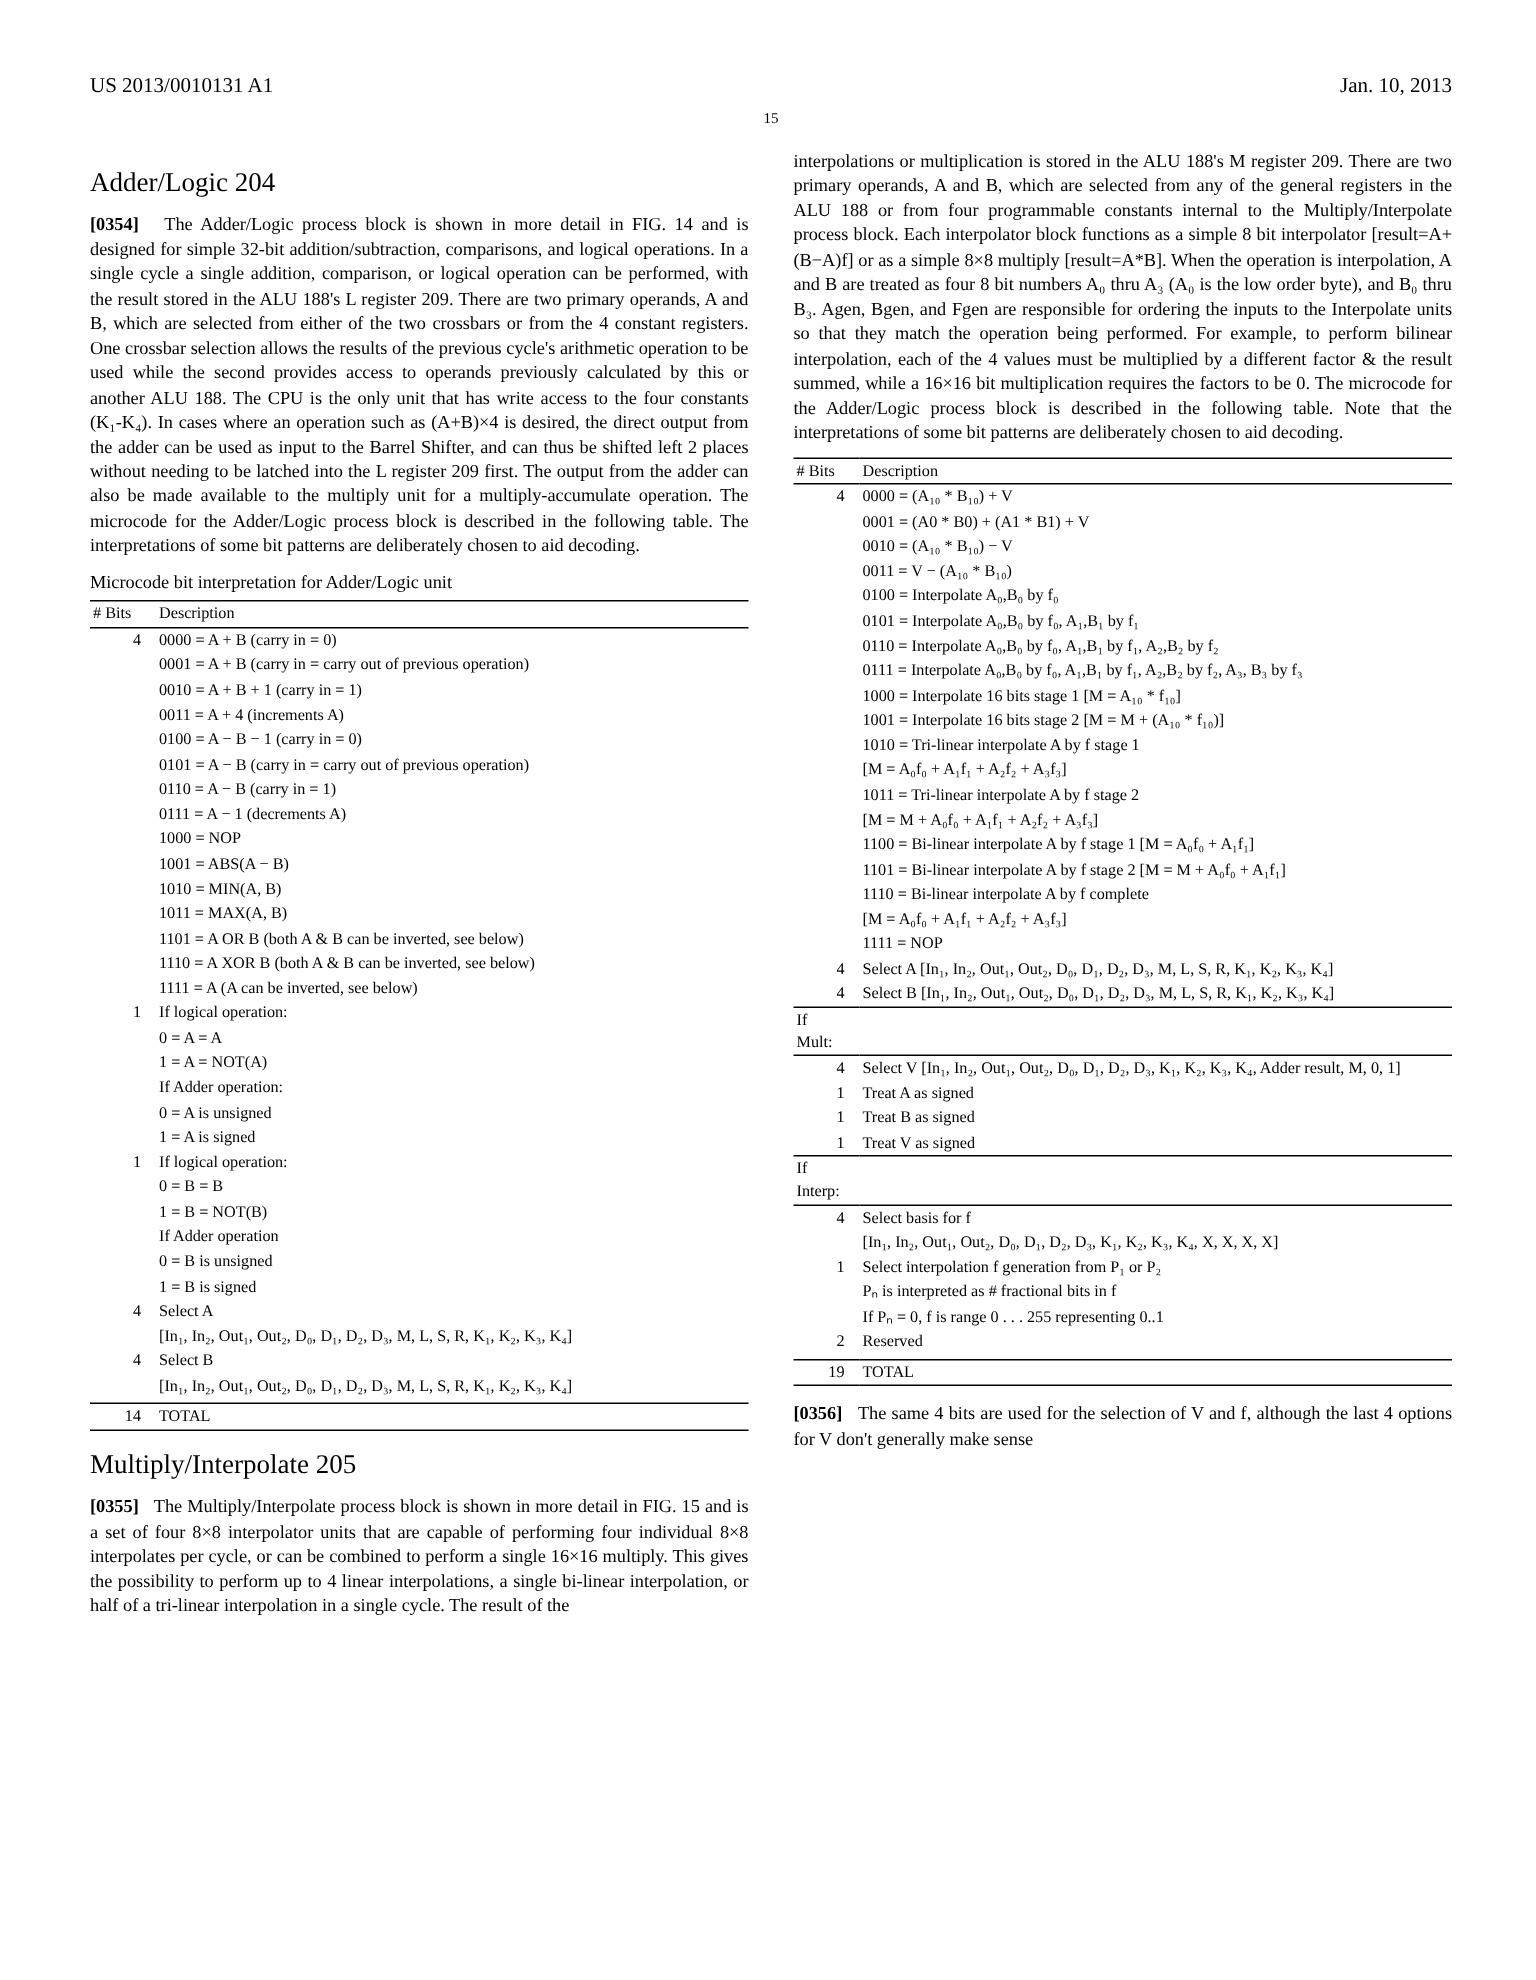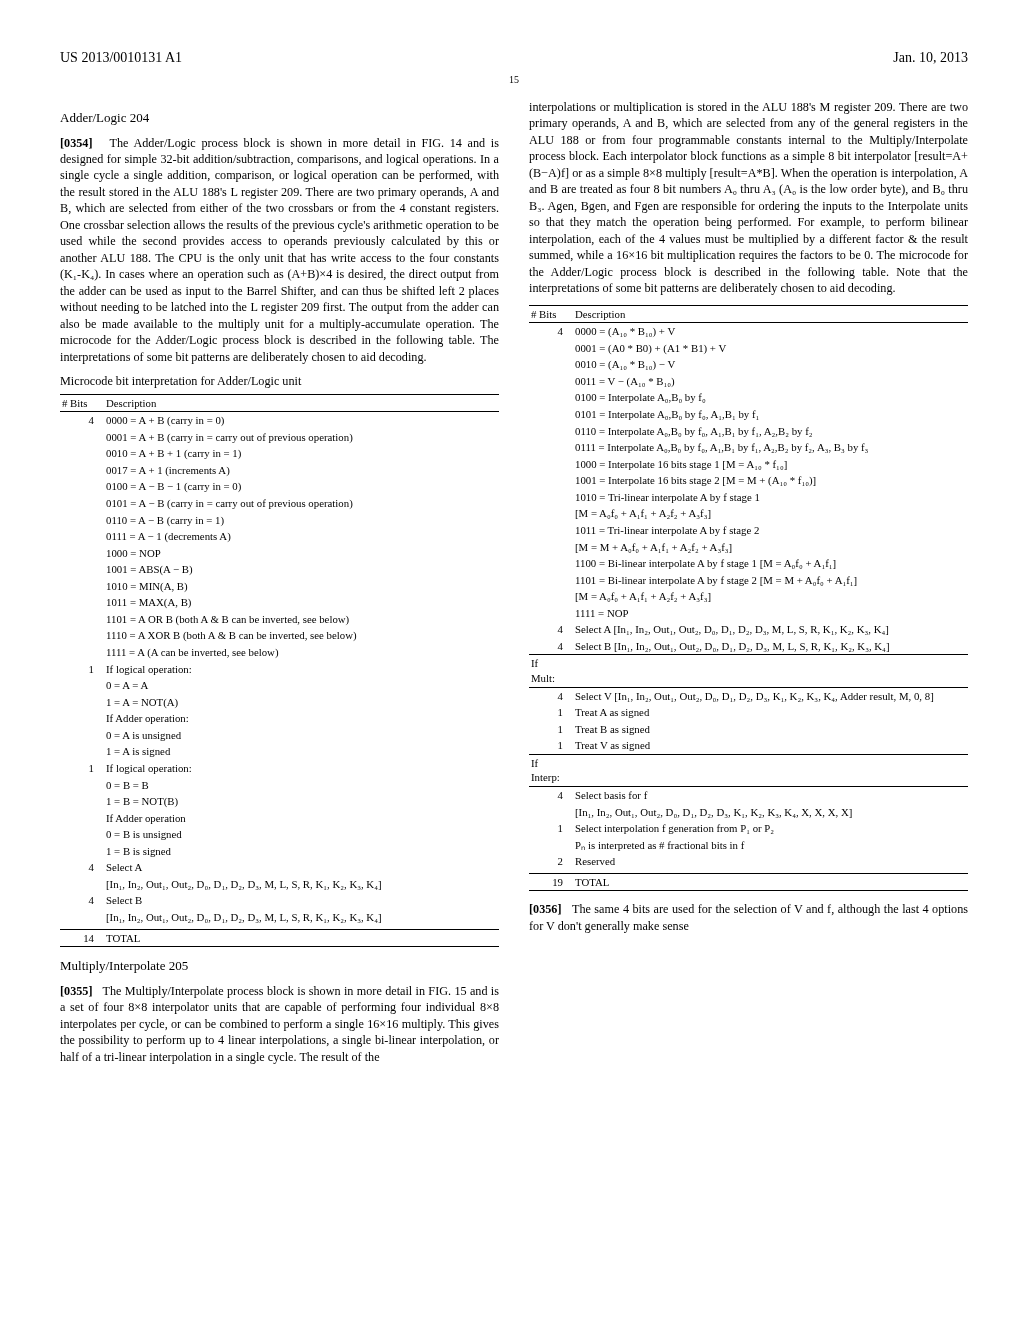--- a/index.html
+++ b/index.html
@@ -31,21 +31,21 @@
     font-size: 10px;
     margin-bottom: 14px;
   }
   .cols {
     column-count: 2;
     column-gap: 30px;
     font-size: 12.2px;
     line-height: 1.35;
   }
   .section-title {
-    font-size: 13px;
+    font-size: 18px;
     margin-top: 10px;
     margin-bottom: 8px;
     break-after: avoid;
   }
   p { margin: 0 0 8px 0; text-align: justify; }
   .para-num { font-weight: bold; }
   .caption {
     margin: 6px 0 4px 0;
   }
   table.microcode {
@@ -104,21 +104,21 @@
           <tr>
             <td class="bits"></td>
             <td class="desc">0001 = A + B (carry in = carry out of previous operation)</td>
           </tr>
           <tr>
             <td class="bits"></td>
             <td class="desc">0010 = A + B + 1 (carry in = 1)</td>
           </tr>
           <tr>
             <td class="bits"></td>
-            <td class="desc">0017 = A + 1 (increments A)</td>
+            <td class="desc">0011 = A + 4 (increments A)</td>
           </tr>
           <tr>
             <td class="bits"></td>
             <td class="desc">0100 = A − B − 1 (carry in = 0)</td>
           </tr>
           <tr>
             <td class="bits"></td>
             <td class="desc">0101 = A − B (carry in = carry out of previous operation)</td>
           </tr>
           <tr>
@@ -303,40 +303,44 @@
           <tr>
             <td class="bits"></td>
             <td class="desc">1100 = Bi-linear interpolate A by f stage 1 [M = A₀f₀ + A₁f₁]</td>
           </tr>
           <tr>
             <td class="bits"></td>
             <td class="desc">1101 = Bi-linear interpolate A by f stage 2 [M = M + A₀f₀ + A₁f₁]</td>
           </tr>
           <tr>
             <td class="bits"></td>
+            <td class="desc">1110 = Bi-linear interpolate A by f complete</td>
+          </tr>
+          <tr>
+            <td class="bits"></td>
             <td class="desc">[M = A₀f₀ + A₁f₁ + A₂f₂ + A₃f₃]</td>
           </tr>
           <tr>
             <td class="bits"></td>
             <td class="desc">1111 = NOP</td>
           </tr>
           <tr>
             <td class="bits">4</td>
             <td class="desc">Select A [In₁, In₂, Out₁, Out₂, D₀, D₁, D₂, D₃, M, L, S, R, K₁, K₂, K₃, K₄]</td>
           </tr>
           <tr>
             <td class="bits">4</td>
             <td class="desc">Select B [In₁, In₂, Out₁, Out₂, D₀, D₁, D₂, D₃, M, L, S, R, K₁, K₂, K₃, K₄]</td>
           </tr>
           <tr style="border-top: 1px solid rgb(0, 0, 0); border-bottom: 1px solid rgb(0, 0, 0);">
             <td colspan="2" style="padding-left: 2px;">If<br>Mult:</td>
           </tr>
           <tr>
             <td class="bits">4</td>
-            <td class="desc">Select V [In₁, In₂, Out₁, Out₂, D₀, D₁, D₂, D₃, K₁, K₂, K₃, K₄, Adder result, M, 0, 8]</td>
+            <td class="desc">Select V [In₁, In₂, Out₁, Out₂, D₀, D₁, D₂, D₃, K₁, K₂, K₃, K₄, Adder result, M, 0, 1]</td>
           </tr>
           <tr>
             <td class="bits">1</td>
             <td class="desc">Treat A as signed</td>
           </tr>
           <tr>
             <td class="bits">1</td>
             <td class="desc">Treat B as signed</td>
           </tr>
           <tr>
@@ -354,20 +358,24 @@
             <td class="bits"></td>
             <td class="desc">[In₁, In₂, Out₁, Out₂, D₀, D₁, D₂, D₃, K₁, K₂, K₃, K₄, X, X, X, X]</td>
           </tr>
           <tr>
             <td class="bits">1</td>
             <td class="desc">Select interpolation f generation from P₁ or P₂</td>
           </tr>
           <tr>
             <td class="bits"></td>
             <td class="desc">Pₙ is interpreted as # fractional bits in f</td>
+          </tr>
+          <tr>
+            <td class="bits"></td>
+            <td class="desc">If Pₙ = 0, f is range 0 . . . 255 representing 0..1</td>
           </tr>
           <tr class="botrule">
             <td class="bits">2</td>
             <td class="desc">Reserved</td>
           </tr>
           <tr class="totrule">
             <td class="bits">19</td>
             <td class="desc">TOTAL</td>
           </tr>
         </tbody>

